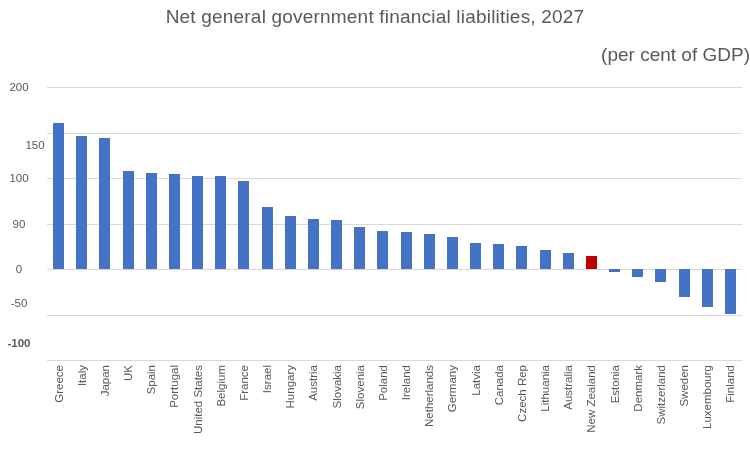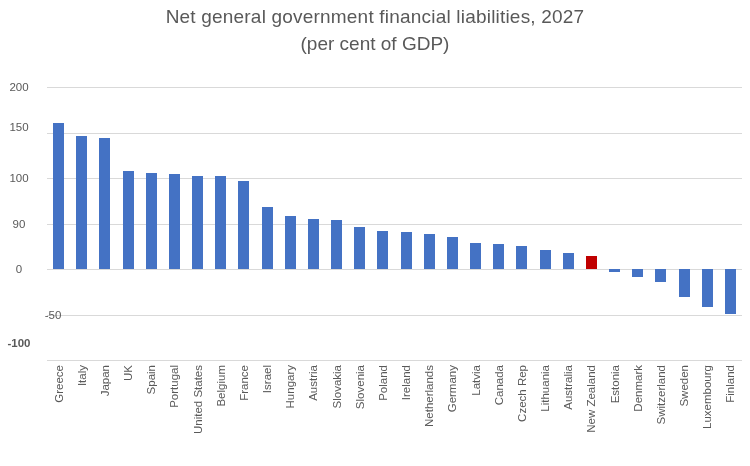--- a/index.html
+++ b/index.html
@@ -20,24 +20,24 @@
     top: 6px;
     left: 0;
     width: 100%;
     text-align: center;
     font-size: 19px;
     color: #595959;
     letter-spacing: 0.2px;
   }
   .chart-subtitle {
     position: absolute;
-    top: 33px;
+    top: 44px;
     left: 0;
     width: 100%;
-    text-align: center;
+    text-align: right;
     font-size: 19px;
     color: #595959;
   }
   .plot-area {
     position: absolute;
     left: 0;
     top: 0;
     width: 750px;
     height: 466px;
   }
@@ -77,29 +77,29 @@
 </head>
 <body>
 
 <div class="figure">
   <div class="chart-title">Net general government financial liabilities, 2027</div>
   <div class="chart-subtitle">(per cent of GDP)</div>
   <div class="plot-area" id="plot">
       <div class="gridline" style="top: 87px; background: rgb(217, 217, 217);"></div>
       <div class="ytick" style="top: 80px; color: rgb(89, 89, 89);">200</div>
       <div class="gridline" style="top: 133px; background: rgb(217, 217, 217);"></div>
-      <div class="ytick" style="top: 120px; color: rgb(89, 89, 89);">150</div>
+      <div class="ytick" style="top: 138px; color: rgb(89, 89, 89); margin-left: 16px;">150</div>
       <div class="gridline" style="top: 178px; background: rgb(217, 217, 217);"></div>
       <div class="ytick" style="top: 171px; color: rgb(89, 89, 89);">100</div>
       <div class="gridline" style="top: 224px; background: rgb(217, 217, 217);"></div>
       <div class="ytick" style="top: 217px; color: rgb(89, 89, 89);">90</div>
       <div class="gridline" style="top: 269px; background: rgb(217, 217, 217);"></div>
       <div class="ytick" style="top: 262px; color: rgb(89, 89, 89);">0</div>
       <div class="gridline" style="top: 315px; background: rgb(217, 217, 217);"></div>
-      <div class="ytick" style="top: 308px; color: rgb(89, 89, 89); margin-left: 34px;">-50</div>
+      <div class="ytick" style="top: 296px; color: rgb(89, 89, 89);">-50</div>
       <div class="gridline" style="top: 360px; background: rgb(217, 217, 217);"></div>
       <div class="ytick" style="top: 336px; color: rgb(89, 89, 89); font-weight: bold;">-100</div>
       <div class="bar" style="left: 53.0833px; top: 123.4px; height: 145.6px; background: rgb(68, 114, 196);"></div>
       <div class="xlabel" style="left: -43.4167px; top: 365px; color: rgb(89, 89, 89);">Greece</div>
       <div class="bar" style="left: 76.25px; top: 136.14px; height: 132.86px; background: rgb(68, 114, 196);"></div>
       <div class="xlabel" style="left: -20.25px; top: 365px; color: rgb(89, 89, 89);">Italy</div>
       <div class="bar" style="left: 99.4167px; top: 137.96px; height: 131.04px; background: rgb(68, 114, 196);"></div>
       <div class="xlabel" style="left: 2.91667px; top: 365px; color: rgb(89, 89, 89);">Japan</div>
       <div class="bar" style="left: 122.583px; top: 170.72px; height: 98.28px; background: rgb(68, 114, 196);"></div>
       <div class="xlabel" style="left: 26.0833px; top: 365px; color: rgb(89, 89, 89);">UK</div>

